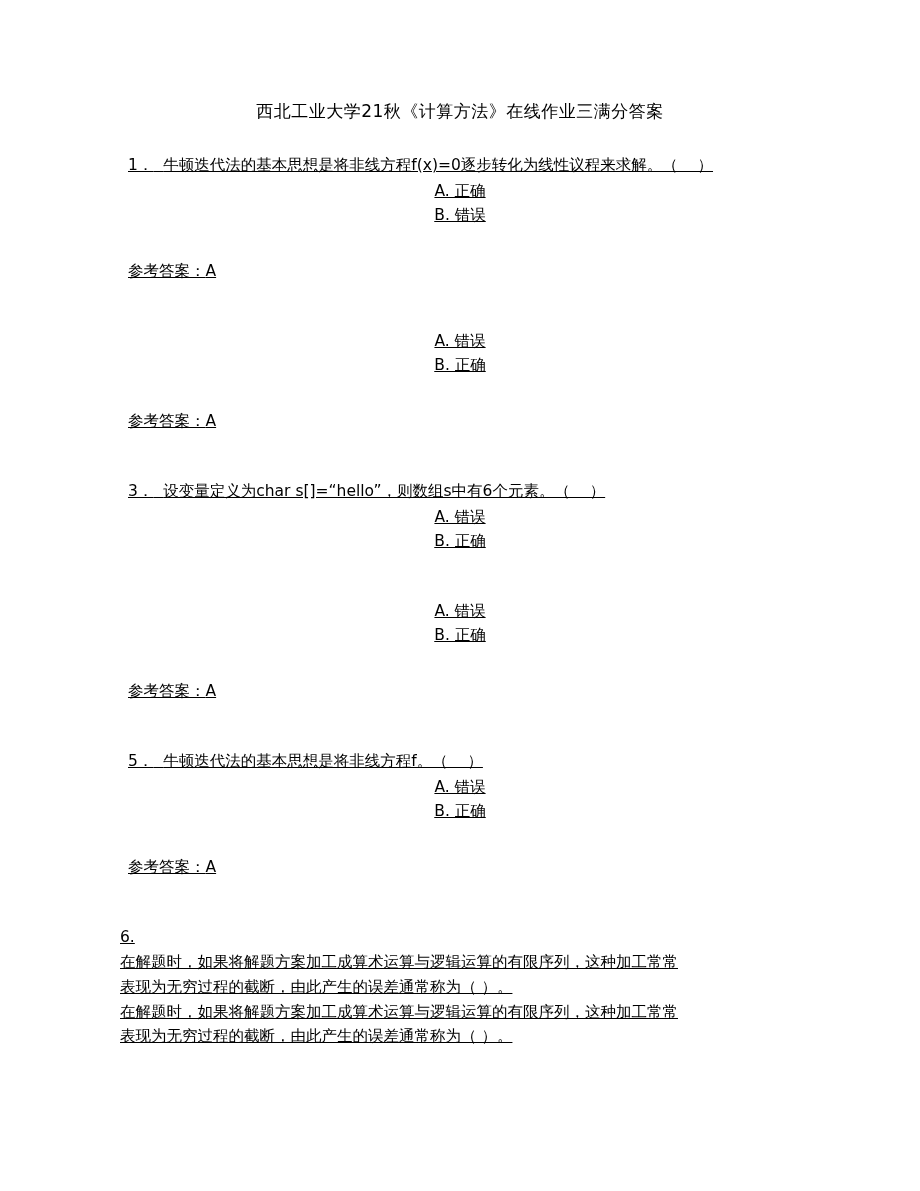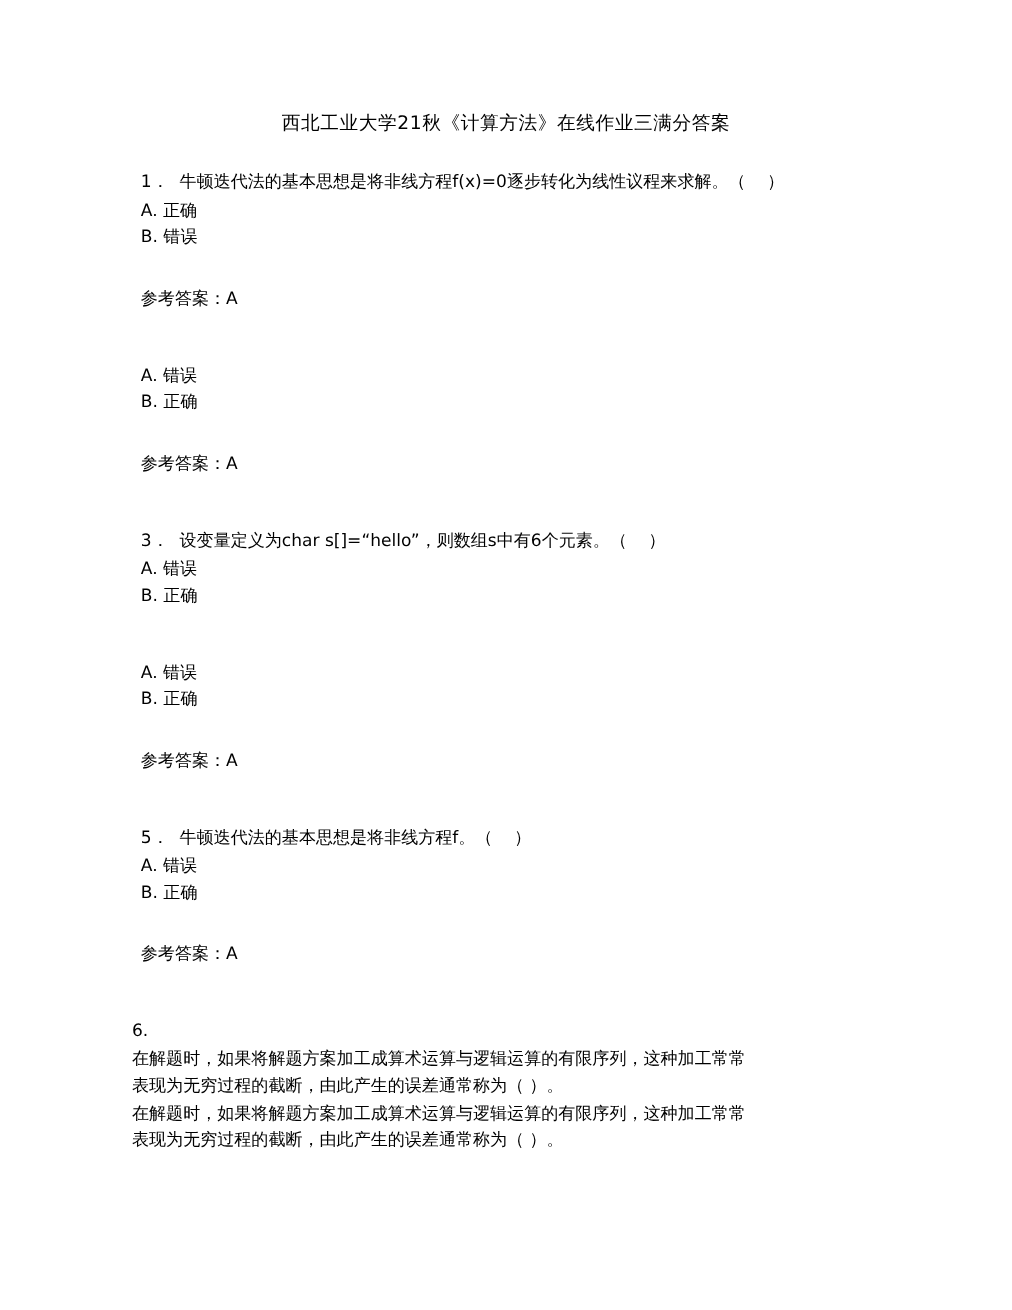--- a/index.html
+++ b/index.html
@@ -28,37 +28,39 @@
     margin: 0;
     padding-top: 100px;
     font-weight: normal;
   }
   .content {
     padding: 0 128px 0 128px;
     margin-top: 30px;
   }
   .q-block {
     margin-bottom: 28px;
+    text-decoration: underline;
   }
   .q-stem {
     font-size: 15.5px;
     font-family: "DejaVu Sans", sans-serif;
     line-height: 1.55;
     margin: 0 0 2px 0;
     white-space: pre-wrap;
   }
   .q-num {
     display: inline;
   }
   .q-opt {
     font-size: 15.5px;
     font-family: "DejaVu Sans", sans-serif;
     line-height: 1.55;
     margin: 0;
     padding-left: 0px;
+    text-align: center;
   }
   .q-answer {
     font-size: 15.5px;
     font-family: "DejaVu Sans", sans-serif;
     line-height: 1.55;
     margin-top: 32px;
     margin-bottom: 0;
   }
   .spacer-block {
     margin-top: 46px;

